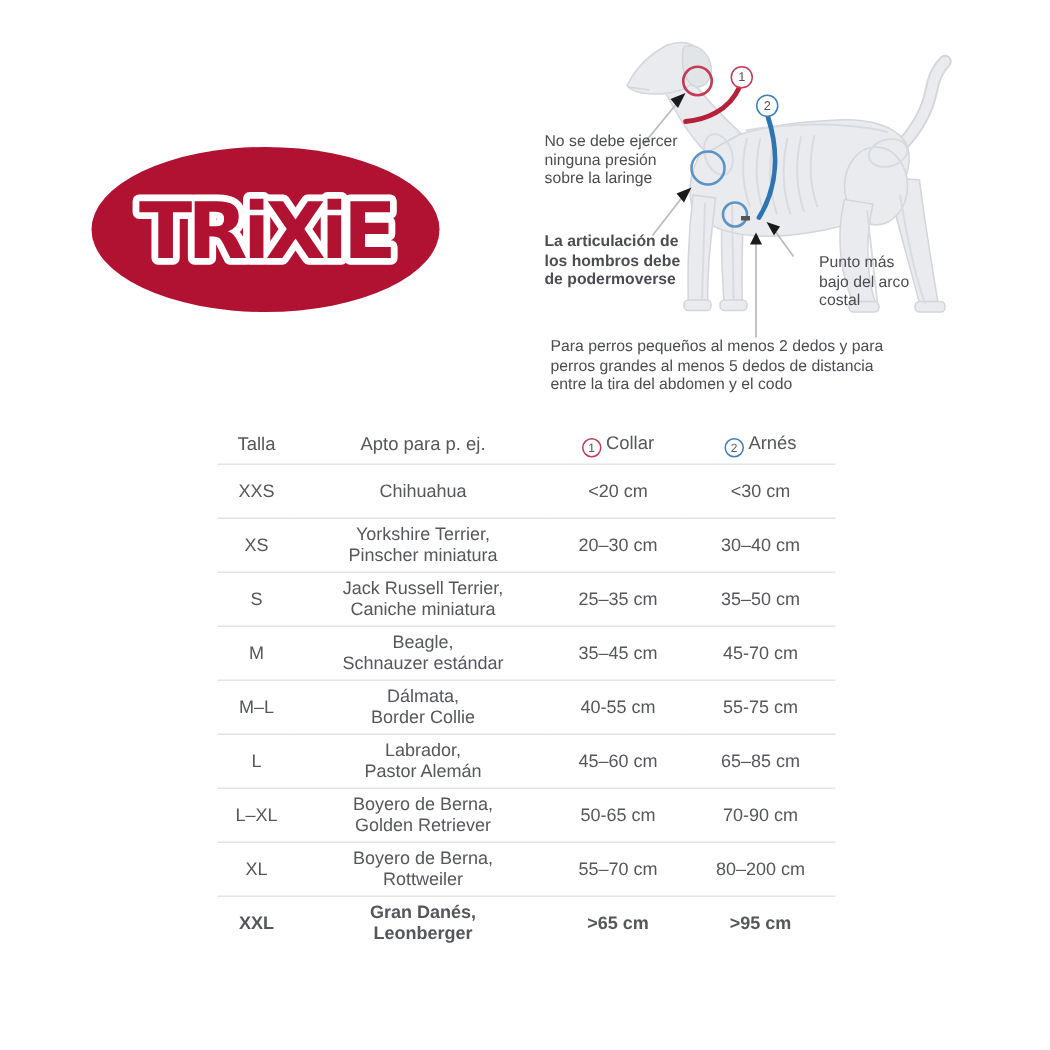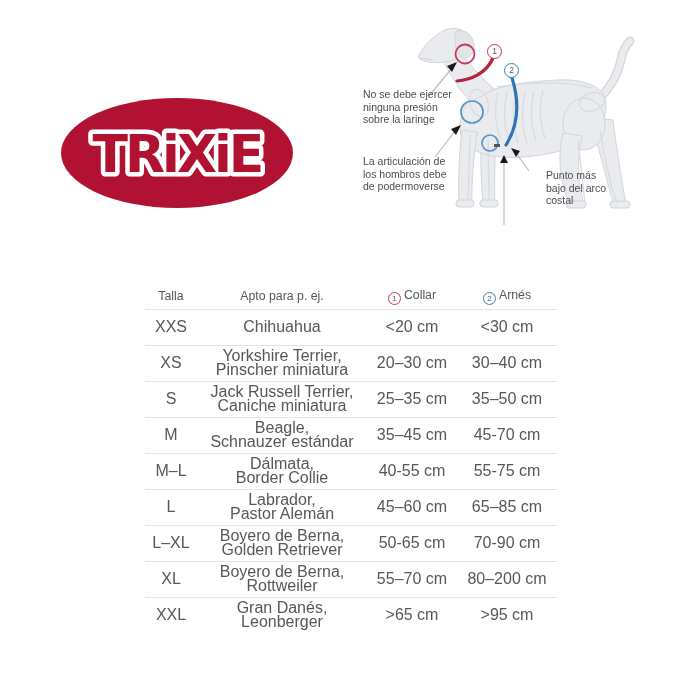--- a/index.html
+++ b/index.html
@@ -25,46 +25,46 @@
   .diagram { position: absolute; left: 355px; top: 8px; width: 345px; height: 280px; }
   .diagram svg.dog { position: absolute; left: 0; top: 0; width: 345px; height: 280px; }
   .note {
     position: absolute;
     font-size: 10.5px;
     line-height: 12.5px;
     color: #4b4d52;
     white-space: pre-line;
   }
   .note-laringe  { left: 8px;   top: 80px;  width: 110px; }
-  .note-hombros  { left: 8px;   top: 147px; width: 115px; }
+  .note-hombros  { left: 8px;   top: 147px; width: 115px; font-weight: bold; }
   .note-arco     { left: 151px; top: 161px; width: 95px; margin-left: 40px;  }
   .note-dedos    { left: 12px;  top: 217px; width: 262px; }
 
   .badge {
     position: absolute; width: 15px; height: 15px; border-radius: 50%;
     background: #ffffff; display: flex; align-items: center; justify-content: center;
     font-size: 8.5px; color: #55575c; line-height: 1;
   }
   .badge-collar  { left: 132px; top: 36px; border: 1.6px solid #c43b57; }
   .badge-harness { left: 149px; top: 55px; border: 1.6px solid #3c7fba; }
 
   
   .size-table-wrap { position: absolute; left: 145px; top: 284px; width: 412px; }
   table.size-table { width: 100%; border-collapse: collapse; table-layout: fixed; }
   .size-table col.c-size   { width: 52px; }
   .size-table col.c-breeds { width: 170px; }
   .size-table col.c-collar { width: 90px; }
   .size-table col.c-arnes  { width: 100px; }
   .size-table th, .size-table td {
     text-align: center; vertical-align: middle;
-    font-weight: normal; font-size: 16px; color: #55575c;
+    font-weight: normal; font-size: 12px; color: #55575c;
   }
   .size-table thead th { height: 25px; font-size: 12.3px; border-bottom: 1px solid #e3e3e4; }
   .size-table tbody td { height: 36px; border-bottom: 1px solid #e3e3e4; padding: 2px 0; }
-  .size-table tbody tr:last-child td { border-bottom: none; }
+  .size-table tbody tr:last-child td { border-bottom: none; font-weight: bold; }
   .cell-breeds { white-space: pre-line; line-height: 14px; }
   .hdr-marker {
     display: inline-block; width: 13px; height: 13px; border-radius: 50%;
     font-size: 8px; line-height: 12px; text-align: center; color: #55575c;
     vertical-align: -2px; margin-right: 3px; background: #fff;
   }
   .hdr-marker.red  { border: 1.5px solid #c43b57; }
   .hdr-marker.blue { border: 1.5px solid #3c7fba; }
 </style>
 </head>
@@ -152,20 +152,23 @@
 
   <div class="note note-laringe">No se debe ejercer
 ninguna presión
 sobre la laringe</div>
   <div class="note note-hombros">La articulación de
 los hombros debe
 de podermoverse</div>
   <div class="note note-arco">Punto más
 bajo del arco
 costal</div>
+  <div class="note note-dedos">Para perros pequeños al menos 2 dedos y para
+perros grandes al menos 5 dedos de distancia
+entre la tira del abdomen y el codo</div>
 </div>
 
 <div class="size-table-wrap">
   <table class="size-table">
     <colgroup>
         <col class="c-size">
         <col class="c-breeds">
         <col class="c-collar">
         <col class="c-arnes">
       </colgroup>

